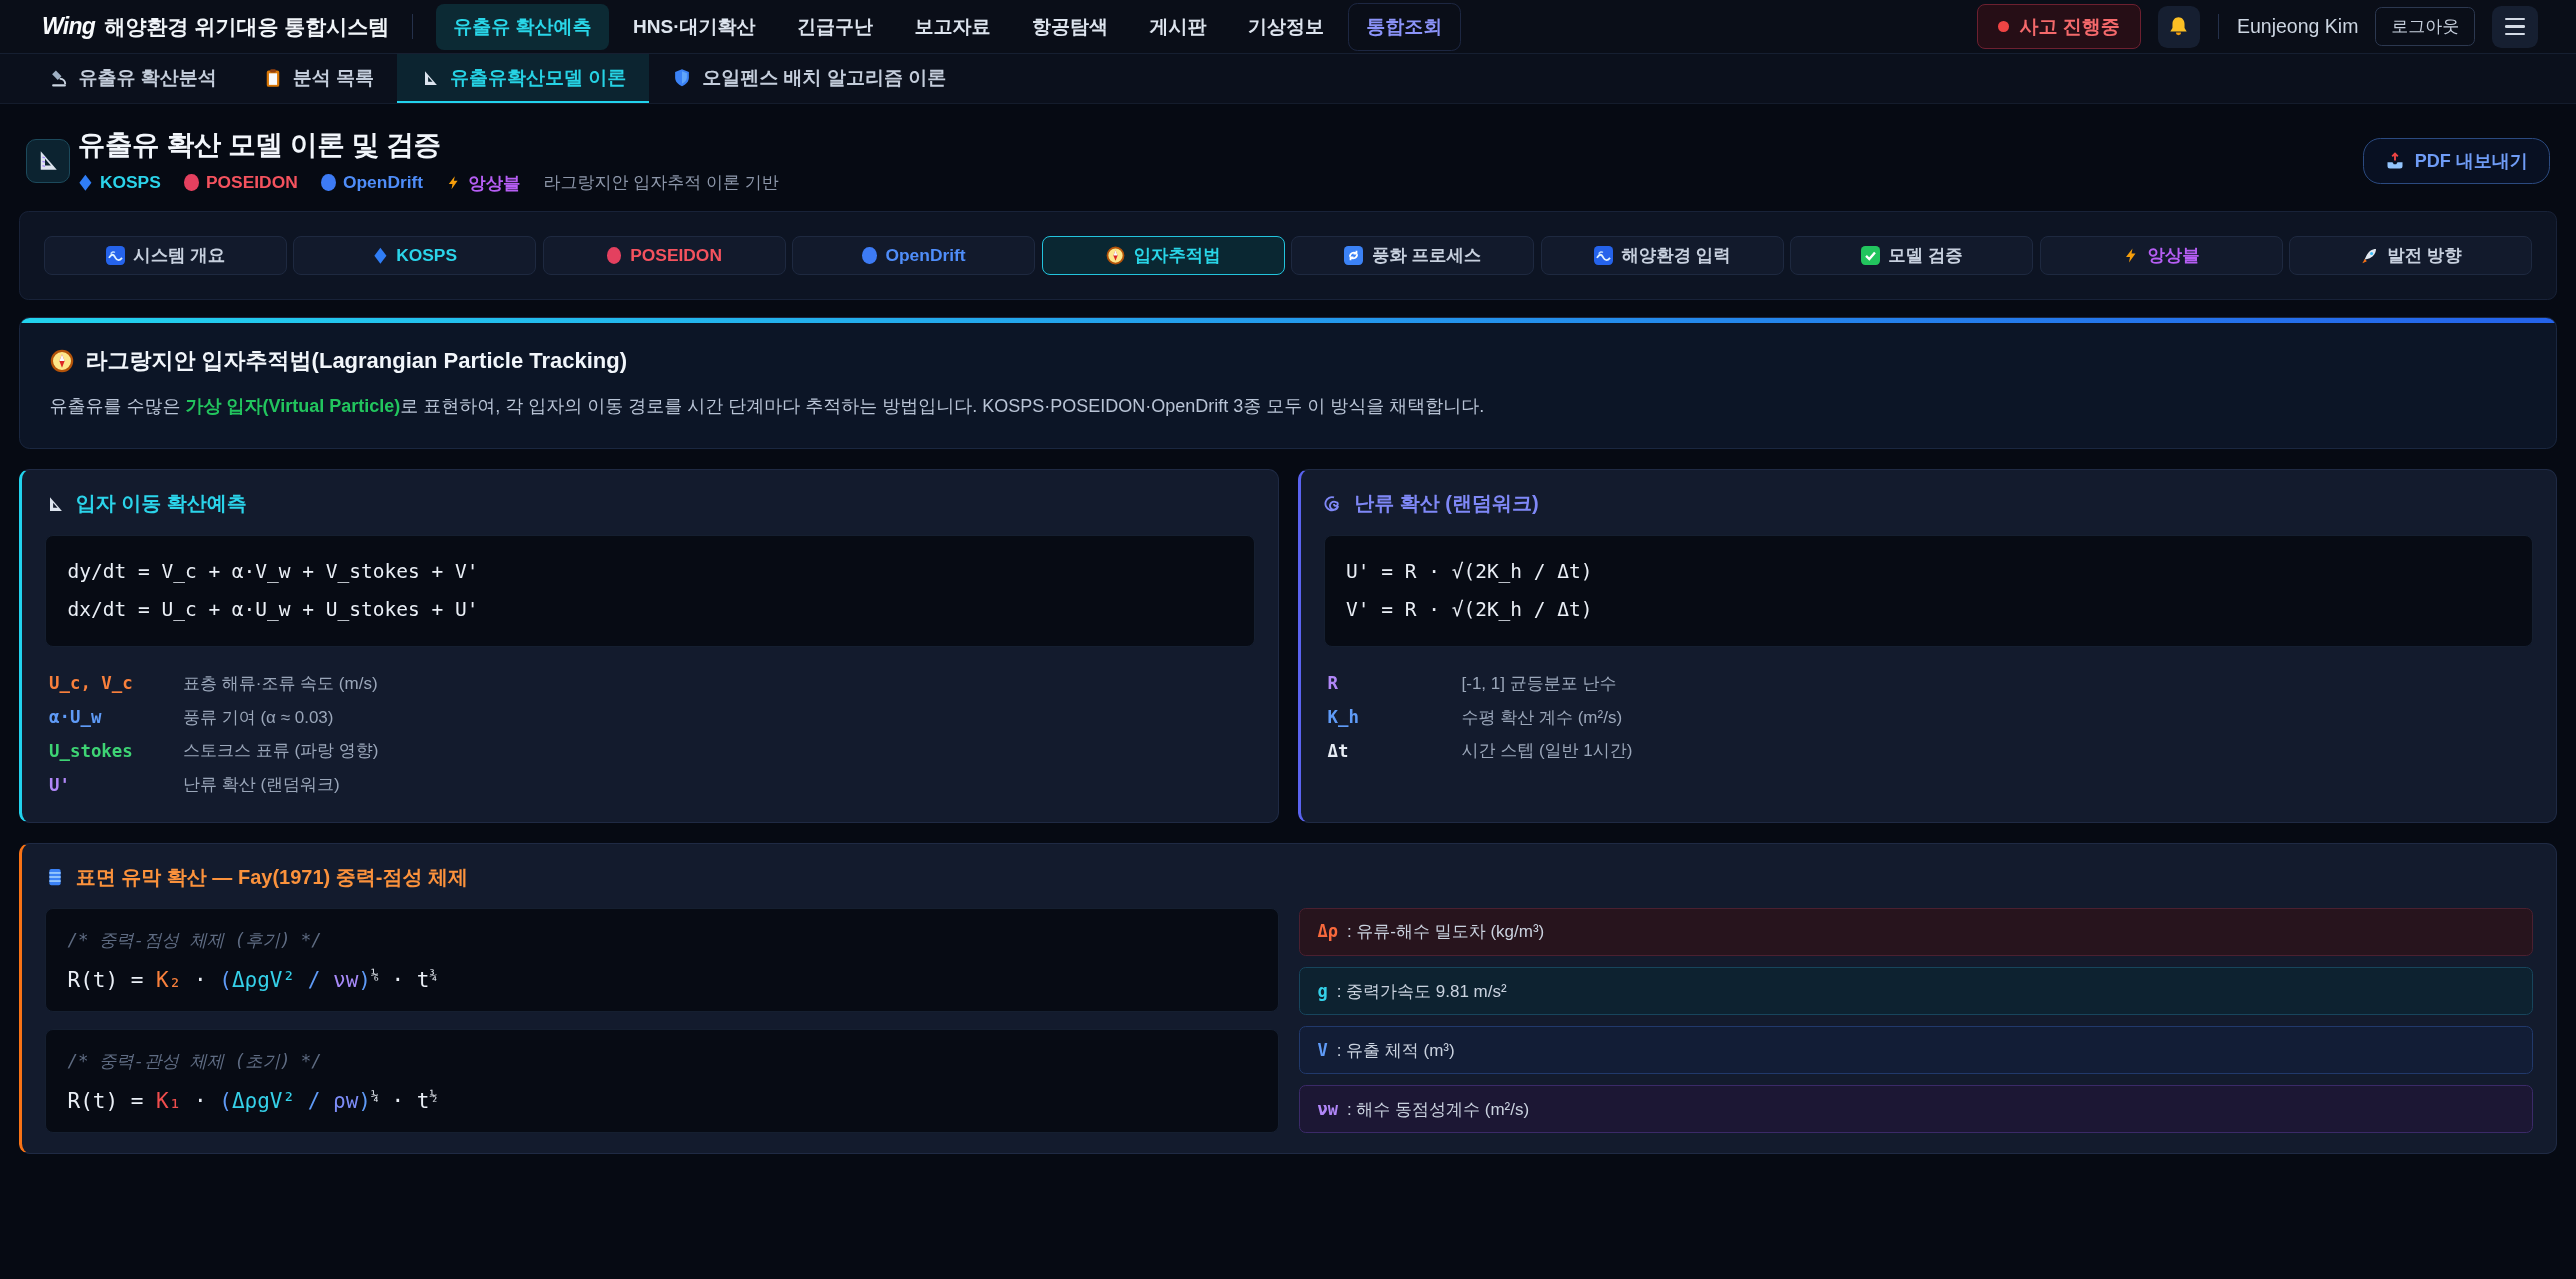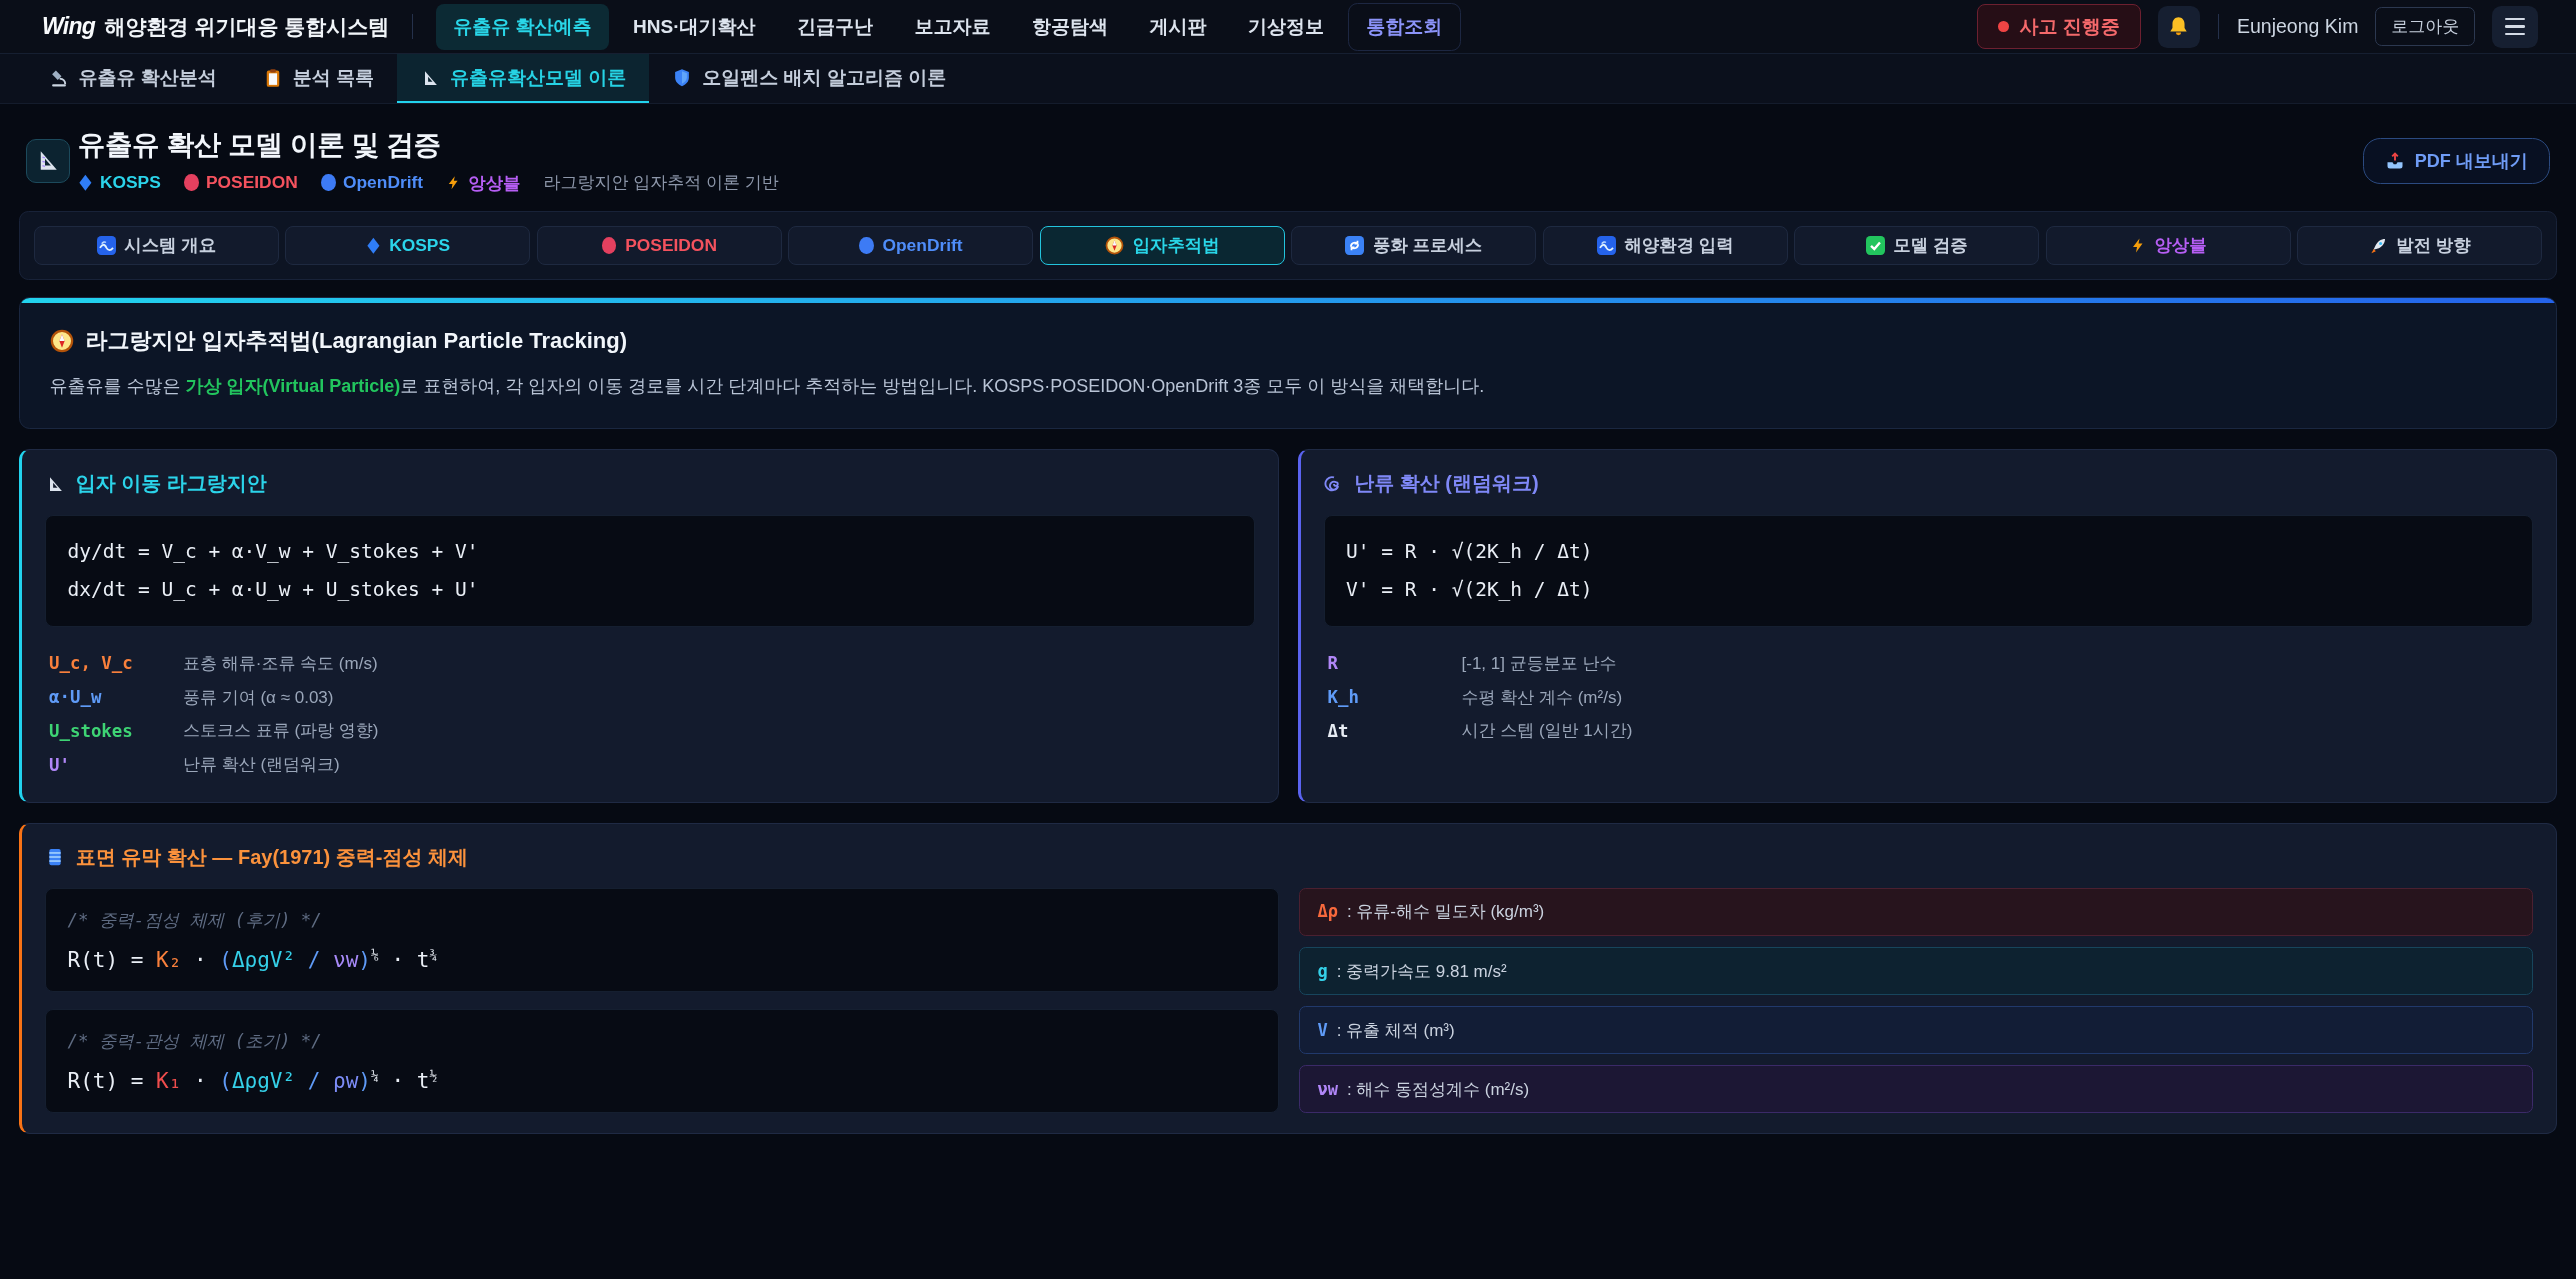--- a/index.html
+++ b/index.html
@@ -62,21 +62,21 @@
   .hsub { color:#8d97aa; font-weight:500; font-size:17px; }
   .pdf-btn {
     margin-left:auto; display:flex; align-items:center; gap:9.4px;
     border:0.7px solid #2b4a80; background:rgba(37,99,235,0.07); border-radius:17.4px;
     color:#6f9cf6; font-size:18px; font-weight:800; padding:10px 21.5px; cursor:pointer; white-space:nowrap;
   }
 
   
   .chipbar {
     display:flex; gap:6.7px; background:#0d1423; border:0.7px solid #182238;
-    border-radius:9.4px; padding:14px; margin-bottom:17.4px;
+    border-radius:9.4px; padding:24px; margin-bottom:17.4px;
   }
   .chip {
     flex:1; height:39px; display:flex; align-items:center; justify-content:center; gap:8.7px;
     border:0.7px solid #1e2940; border-radius:8px; background:#121a2c;
     font-size:17.4px; font-weight:700; color:#c7d0de; cursor:pointer; white-space:nowrap;
   }
   .chip.active { border:1.3px solid #23c4dd; background:#0a2732; color:#29d6e8; }
   .chip .lb-cyan { color:#2bd4ea; } .chip .lb-red { color:#f4525e; }
   .chip .lb-blue { color:#4f8df9; } .chip .lb-purple { color:#b65ef4; }
 
@@ -378,21 +378,21 @@
 
   <div class="eq-row">
     <section class="card eq-card">
       <div class="card-title">
         <span class="ico">
             <svg width="20" height="20" viewBox="0 0 32 32">
               <path d="M8 27V5l19 22z" fill="#dde4ee"></path>
               <path d="M13 22v-8l7 8z" fill="#131b2d"></path>
             </svg>
           </span>
-        <span>입자 이동 라그랑지안</span>
+        <span>입자 이동 확산예측</span>
       </div>
       <div class="codeblock"><div>dy/dt = V_c + α·V_w + V_stokes + V'</div><div>dx/dt = U_c + α·U_w + U_stokes + U'</div></div>
       <div class="vars">
         <div class="var-row">
           <span class="var-sym c-orange">U_c, V_c</span>
           <span class="var-desc">표층 해류·조류 속도 (m/s)</span>
         </div>
         <div class="var-row">
           <span class="var-sym c-blue">α·U_w</span>
           <span class="var-desc">풍류 기여 (α ≈ 0.03)</span>

